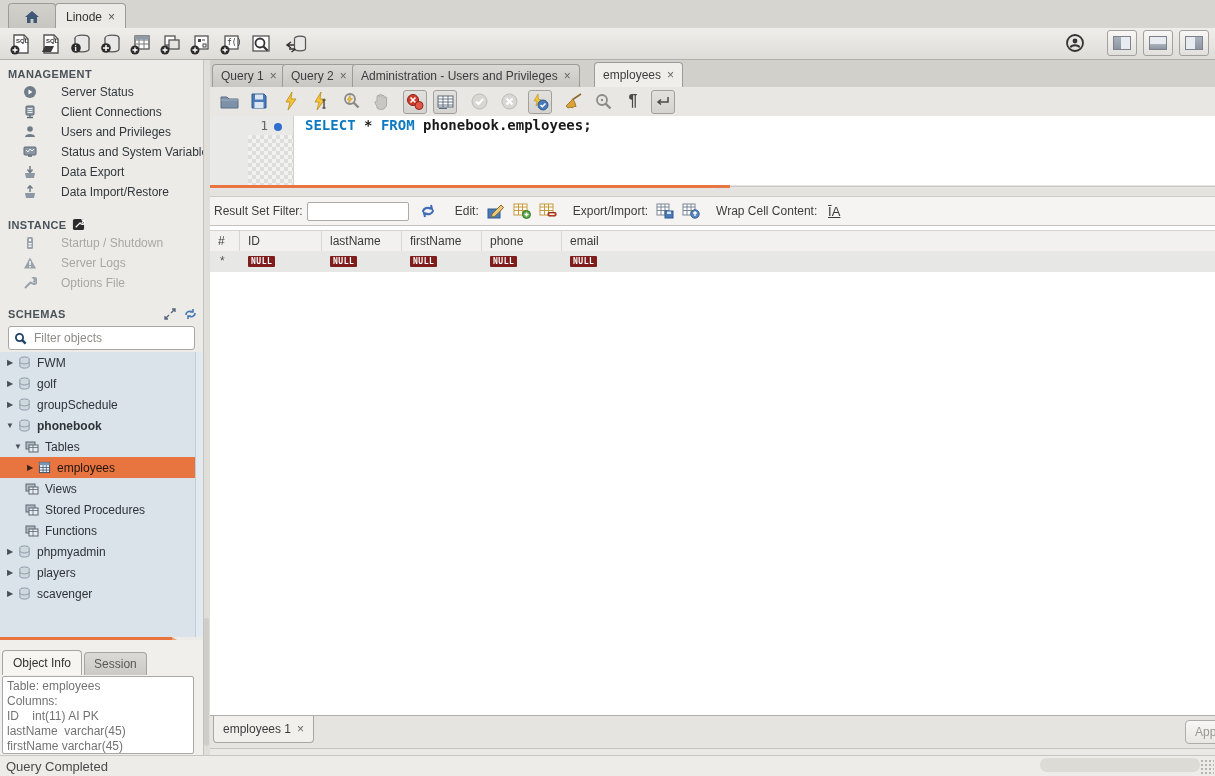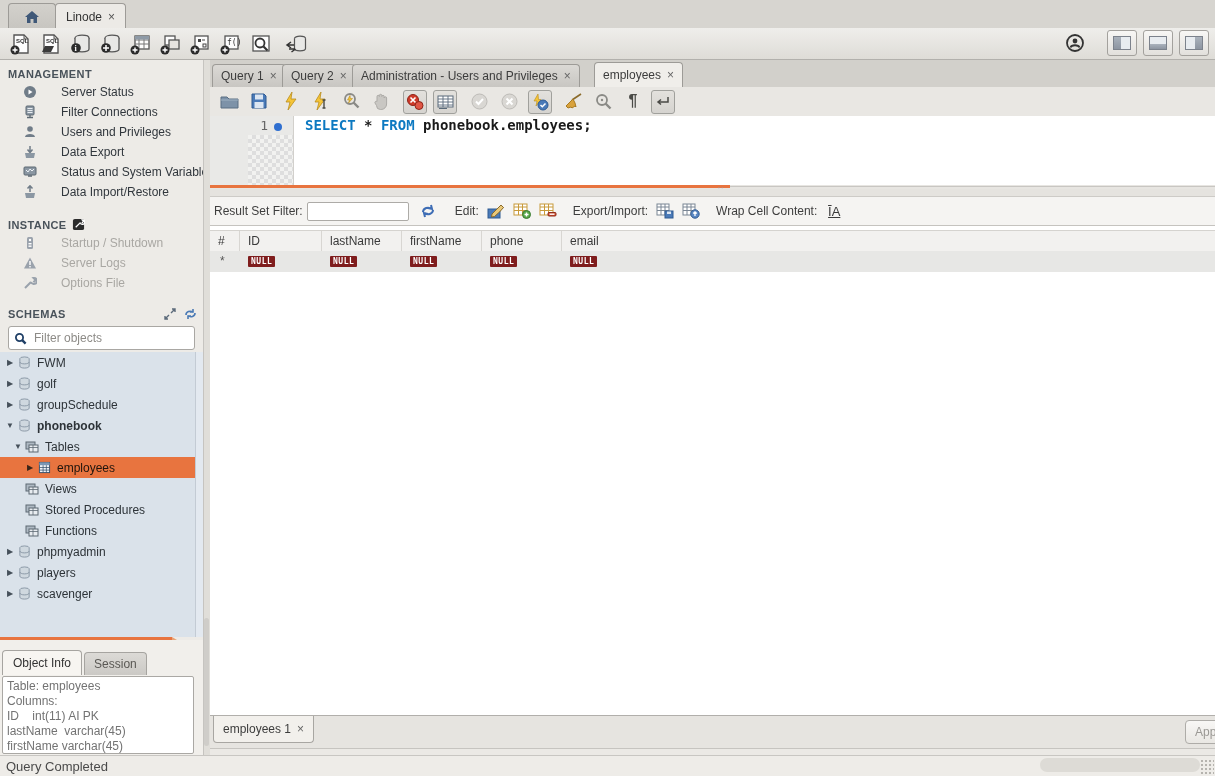--- a/index.html
+++ b/index.html
@@ -280,49 +280,49 @@
       <span>Server Status</span>
     </div>
     <div class="mitem">
       <span class="ic">
           <svg width="14" height="14" viewBox="0 0 14 14">
             <rect x="3" y="1" width="8" height="9" rx="1" fill="#8b97a3" stroke="#5d6973"></rect>
             <path d="M4.5 3.5 h5 M4.5 5.5 h5 M4.5 7.5 h5" stroke="#e8ecf0"></path>
             <path d="M7 10 v2 M4 12.5 h6" stroke="#5d6973" stroke-width="1.3"></path>
           </svg>
         </span>
-      <span>Filter Connections</span>
+      <span>Client Connections</span>
     </div>
     <div class="mitem">
       <span class="ic">
           <svg width="14" height="14" viewBox="0 0 14 14">
             <circle cx="7" cy="4" r="2.8" fill="#707c88"></circle>
             <path d="M2 12 c0-4 10-4 10 0 z" fill="#707c88"></path>
           </svg>
         </span>
       <span>Users and Privileges</span>
-    </div>
-    <div class="mitem">
-      <span class="ic">
-          <svg width="14" height="14" viewBox="0 0 14 14">
-            <path d="M7 1 v6 M4.5 4.5 L7 7.5 l2.5-3" stroke="#707c88" stroke-width="1.5" fill="none"></path>
-            <path d="M2 8 h10 l-1 5 h-8 z" fill="#8b97a3"></path>
-          </svg>
-        </span>
-      <span>Data Export</span>
     </div>
     <div class="mitem">
       <span class="ic">
           <svg width="14" height="14" viewBox="0 0 14 14">
             <rect x="1" y="2" width="12" height="8" rx="1" fill="#8b97a3" stroke="#5d6973"></rect>
             <path d="M3 5 l2 2 2-3 2 2 2-2" stroke="#eef2f6" fill="none"></path>
             <path d="M5 11 h4" stroke="#5d6973" stroke-width="1.5"></path>
           </svg>
         </span>
       <span>Status and System Variables</span>
+    </div>
+    <div class="mitem">
+      <span class="ic">
+          <svg width="14" height="14" viewBox="0 0 14 14">
+            <path d="M7 1 v6 M4.5 4.5 L7 7.5 l2.5-3" stroke="#707c88" stroke-width="1.5" fill="none"></path>
+            <path d="M2 8 h10 l-1 5 h-8 z" fill="#8b97a3"></path>
+          </svg>
+        </span>
+      <span>Data Export</span>
     </div>
     <div class="mitem">
       <span class="ic">
           <svg width="14" height="14" viewBox="0 0 14 14">
             <path d="M7 7 v-6 M4.5 3.5 L7 0.8 l2.5 2.7" stroke="#707c88" stroke-width="1.5" fill="none"></path>
             <path d="M2 8 h10 l-1 5 h-8 z" fill="#8b97a3"></path>
           </svg>
         </span>
       <span>Data Import/Restore</span>
     </div>

